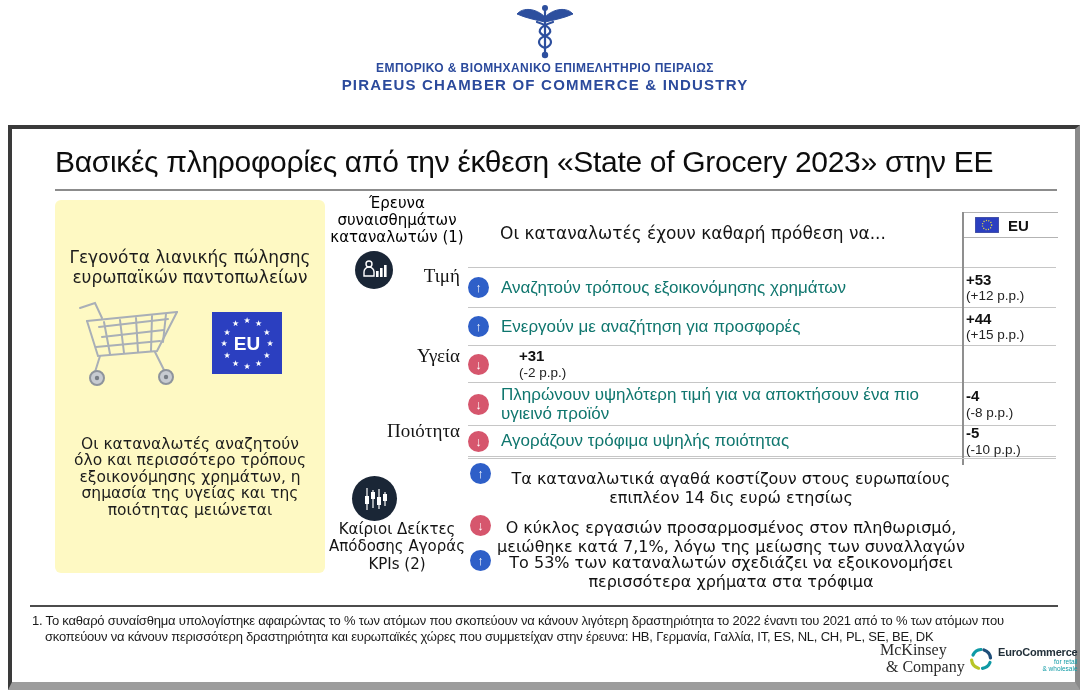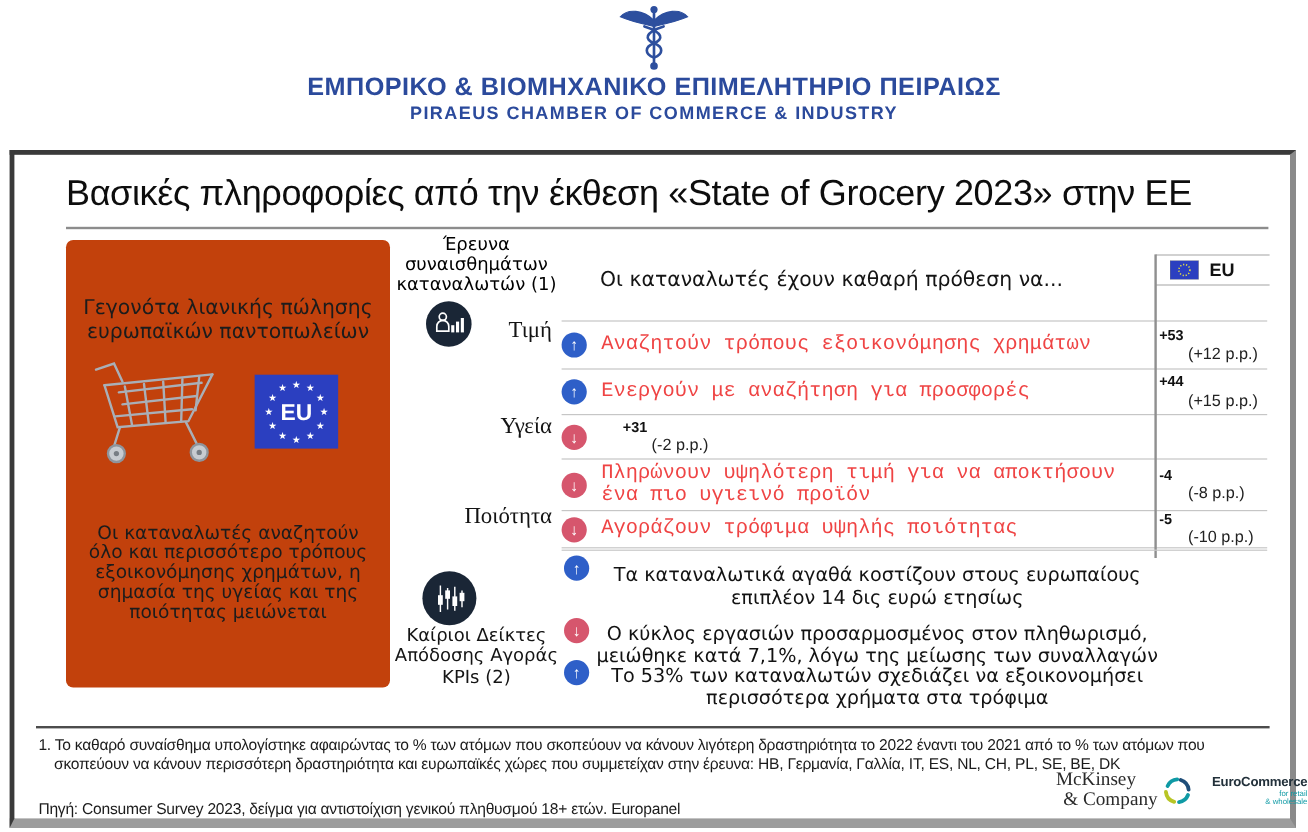--- a/index.html
+++ b/index.html
@@ -3,34 +3,34 @@
 <meta charset="utf-8">
 <style>
   html,body{margin:0;padding:0;}
   body{width:1090px;height:693px;position:relative;background:#fff;overflow:hidden;
        font-family:"Liberation Sans",sans-serif;color:#111;}
   .abs{position:absolute;}
 
   
   .letterhead{top:0;left:0;right:0;text-align:center;}
   .caduceus{margin:2px auto 0;display:block;}
-  .org-gr{font-size:21px;font-weight:bold;color:#2b4a9c;letter-spacing:.4px;margin-top:1px;}
+  .org-gr{font-size:12px;font-weight:bold;color:#2b4a9c;letter-spacing:.4px;margin-top:1px;}
   .org-en{font-size:15px;font-weight:bold;color:#2b4a9c;letter-spacing:1.2px;margin-top:1px;}
 
   
   .main-box{left:8px;top:125px;width:1063px;height:553px;background:#fff;
     border-top:4px solid #3a3a3a;border-left:4px solid #3a3a3a;
     border-right:5px solid #8a8a8a;border-bottom:8px solid #9c9c9c;}
 
   .slide-title{left:43px;top:16px;width:1005px;font-size:30px;color:#0d0d0d;
     white-space:nowrap;letter-spacing:-0.3px;}
   .title-rule{left:43px;top:60px;width:1002px;height:2px;background:#8c8c8c;}
 
   
-  .left-panel{left:43px;top:71px;width:270px;height:373px;background:#c2410c;border-radius:6px;}
+  .left-panel{left:43px;top:71px;width:270px;height:373px;background:#fef9c3;border-radius:6px;}
   .lp-heading{position:absolute;top:48px;left:8px;right:8px;text-align:center;
     font-family:"DejaVu Sans",sans-serif;font-size:17px;line-height:1.15;color:#1c1c1c;}
   .lp-cart{position:absolute;left:18px;top:92px;}
   .eu-flag-large{position:absolute;left:157px;top:112px;width:70px;height:62px;}
   .lp-summary{position:absolute;top:236px;left:10px;right:10px;text-align:center;
     font-family:"DejaVu Sans",sans-serif;font-size:15.5px;line-height:1.06;color:#1c1c1c;}
 
   
   .survey-heading{left:318px;top:66px;width:134px;text-align:center;
     font-family:"DejaVu Sans",sans-serif;font-size:15px;line-height:1.12;color:#000000;}
@@ -45,24 +45,24 @@
 
   
   .intro{left:488px;top:94px;font-family:"DejaVu Sans",sans-serif;font-size:17px;color:#141414;}
   .eu-head{left:951px;top:83px;width:95px;height:26px;border-top:1px solid #b3b3b3;
     border-bottom:1px solid #b3b3b3;display:flex;align-items:center;gap:9px;padding-left:12px;box-sizing:border-box;}
   .eu-head-label{font-size:15px;font-weight:bold;color:#111;}
   .rows{left:456px;top:138px;width:588px;}
   .srow{display:flex;align-items:center;border-top:1px solid #c6c6c6;box-sizing:border-box;}
   .srow:last-child{border-bottom:1px solid #c6c6c6;}
   .srow-arrow{flex:0 0 33px;display:flex;justify-content:flex-start;}
-  .srow-text{flex:1;font-family:Liberation Mono, monospace;font-size:17px;line-height:1.12;color:#ef4444;padding-right:6px;}
+  .srow-text{flex:1;font-family:Liberation Sans, sans-serif;font-size:17px;line-height:1.12;color:#0f766e;padding-right:6px;}
   .srow-val{flex:0 0 90px;padding-left:18px;line-height:1.12;}
-  .srow-val .val{font-size:12px;font-weight:bold;color:#111;}
-  .srow-val .chg{font-size:13.5px;color:#222;margin-left:24px;}
+  .srow-val .val{font-size:15px;font-weight:bold;color:#111;}
+  .srow-val .chg{font-size:13.5px;color:#222;}
   .r1{height:40px;} .r2{height:38px;} .r3{height:37px;} .r4{height:43px;} .r5{height:32px;}
   .vline{left:950px;top:83px;width:2px;height:253px;background:#8f8f8f;}
 
   .arrow-circle{width:21px;height:21px;border-radius:50%;color:#fff;display:flex;
     align-items:center;justify-content:center;font-size:13px;font-weight:bold;line-height:1;}
   .up{background:#2e5fc8;} .down{background:#d6566d;}
 
   
   .kpi-divider{left:456px;top:329px;width:588px;height:1px;background:#c6c6c6;}
   .kpi-arrow-a{left:458px;top:334px;} .kpi-arrow-b{left:458px;top:386px;} .kpi-arrow-c{left:458px;top:421px;}
@@ -70,21 +70,21 @@
     font-size:16px;line-height:1.18;color:#121212;}
   .kpi-text-a{left:484px;top:341px;} .kpi-text-b{left:484px;top:390px;} .kpi-text-c{left:484px;top:425px;}
 
   
   .foot-rule{left:18px;top:476px;width:1028px;height:2px;background:#4c4c4c;}
   .footnote{left:20px;width:1024px;font-size:13px;color:#1b1b1b;line-height:1.22;
     text-indent:-13px;padding-left:13px;letter-spacing:-0.2px;}
   .fn1{top:484px;} .fn2{top:519px;} .src{top:537px;}
   .mck{left:868px;top:513px;font-family:"Liberation Serif",serif;color:#2b2b2b;font-size:16px;line-height:1.05;}
   .mck .l2{margin-left:6px;}
-  .euroc{left:956px;top:517px;display:flex;align-items:center;gap:16px;}
+  .euroc{left:956px;top:517px;display:flex;align-items:center;gap:4px;}
   .euroc-txt .t1{font-size:11px;font-weight:bold;color:#22303a;letter-spacing:-0.2px;}
   .euroc-txt .t2{font-size:6.5px;color:#0f9aa5;text-align:right;line-height:1.1;}
 </style>
 </head>
 <body>
 
 <div>
 
   <div class="abs letterhead">
     <svg class="caduceus" width="70" height="58" viewBox="0 0 70 58">
@@ -245,21 +245,20 @@
     <div class="abs kpi-divider"></div>
     <span class="abs arrow-circle up kpi-arrow-a">↑</span>
     <div class="abs kpi-text kpi-text-a">Τα καταναλωτικά αγαθά κοστίζουν στους ευρωπαίους επιπλέον 14 δις ευρώ ετησίως</div>
     <span class="abs arrow-circle down kpi-arrow-b">↓</span>
     <div class="abs kpi-text kpi-text-b">Ο κύκλος εργασιών προσαρμοσμένος στον πληθωρισμό, μειώθηκε κατά 7,1%, λόγω της μείωσης των συναλλαγών</div>
     <span class="abs arrow-circle up kpi-arrow-c">↑</span>
     <div class="abs kpi-text kpi-text-c">Το 53% των καταναλωτών σχεδιάζει να εξοικονομήσει περισσότερα χρήματα στα τρόφιμα</div>
 
     <div class="abs foot-rule"></div>
     <div class="abs footnote fn1">1. Το καθαρό συναίσθημα υπολογίστηκε αφαιρώντας το % των ατόμων που σκοπεύουν να κάνουν λιγότερη δραστηριότητα το 2022 έναντι του 2021 από το % των ατόμων που σκοπεύουν να κάνουν περισσότερη δραστηριότητα και ευρωπαϊκές χώρες που συμμετείχαν στην έρευνα: ΗΒ, Γερμανία, Γαλλία, IT, ES, NL, CH, PL, SE, BE, DK</div>
-    <div class="abs footnote src">Πηγή: Consumer Survey 2023, δείγμα για αντιστοίχιση γενικού πληθυσμού 18+ ετών. Europanel</div>
 
     <div class="abs mck">
       <div>McKinsey</div>
       <div class="l2">&amp; Company</div>
     </div>
 
     <div class="abs euroc">
       <svg width="26" height="26" viewBox="0 0 26 26">
         <g fill="none" stroke-width="3.2" stroke-linecap="round">
           <path d="M5 9 A9.5 9.5 0 0 1 13 3.5" stroke="#0f9aa5"></path>

